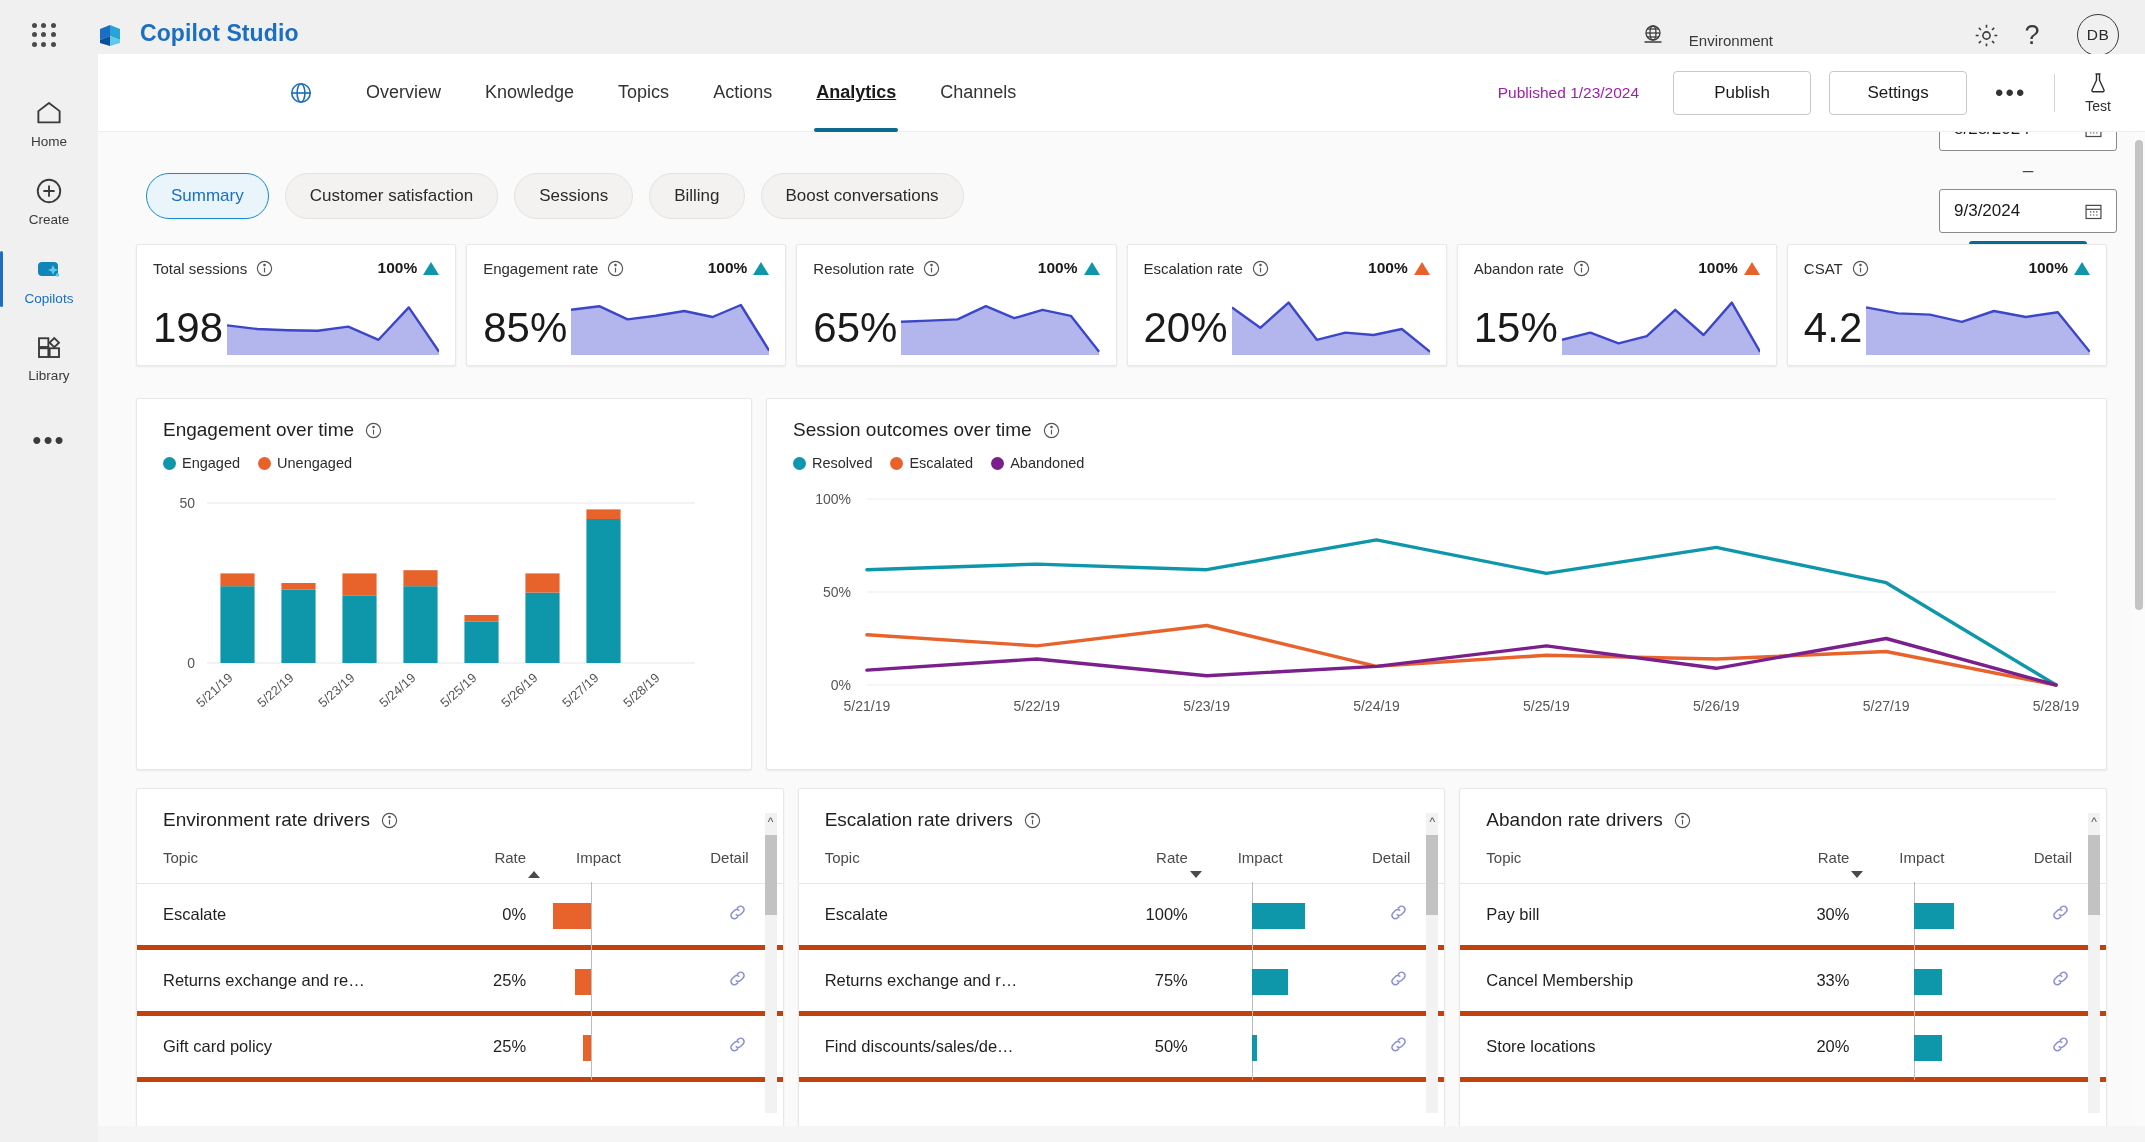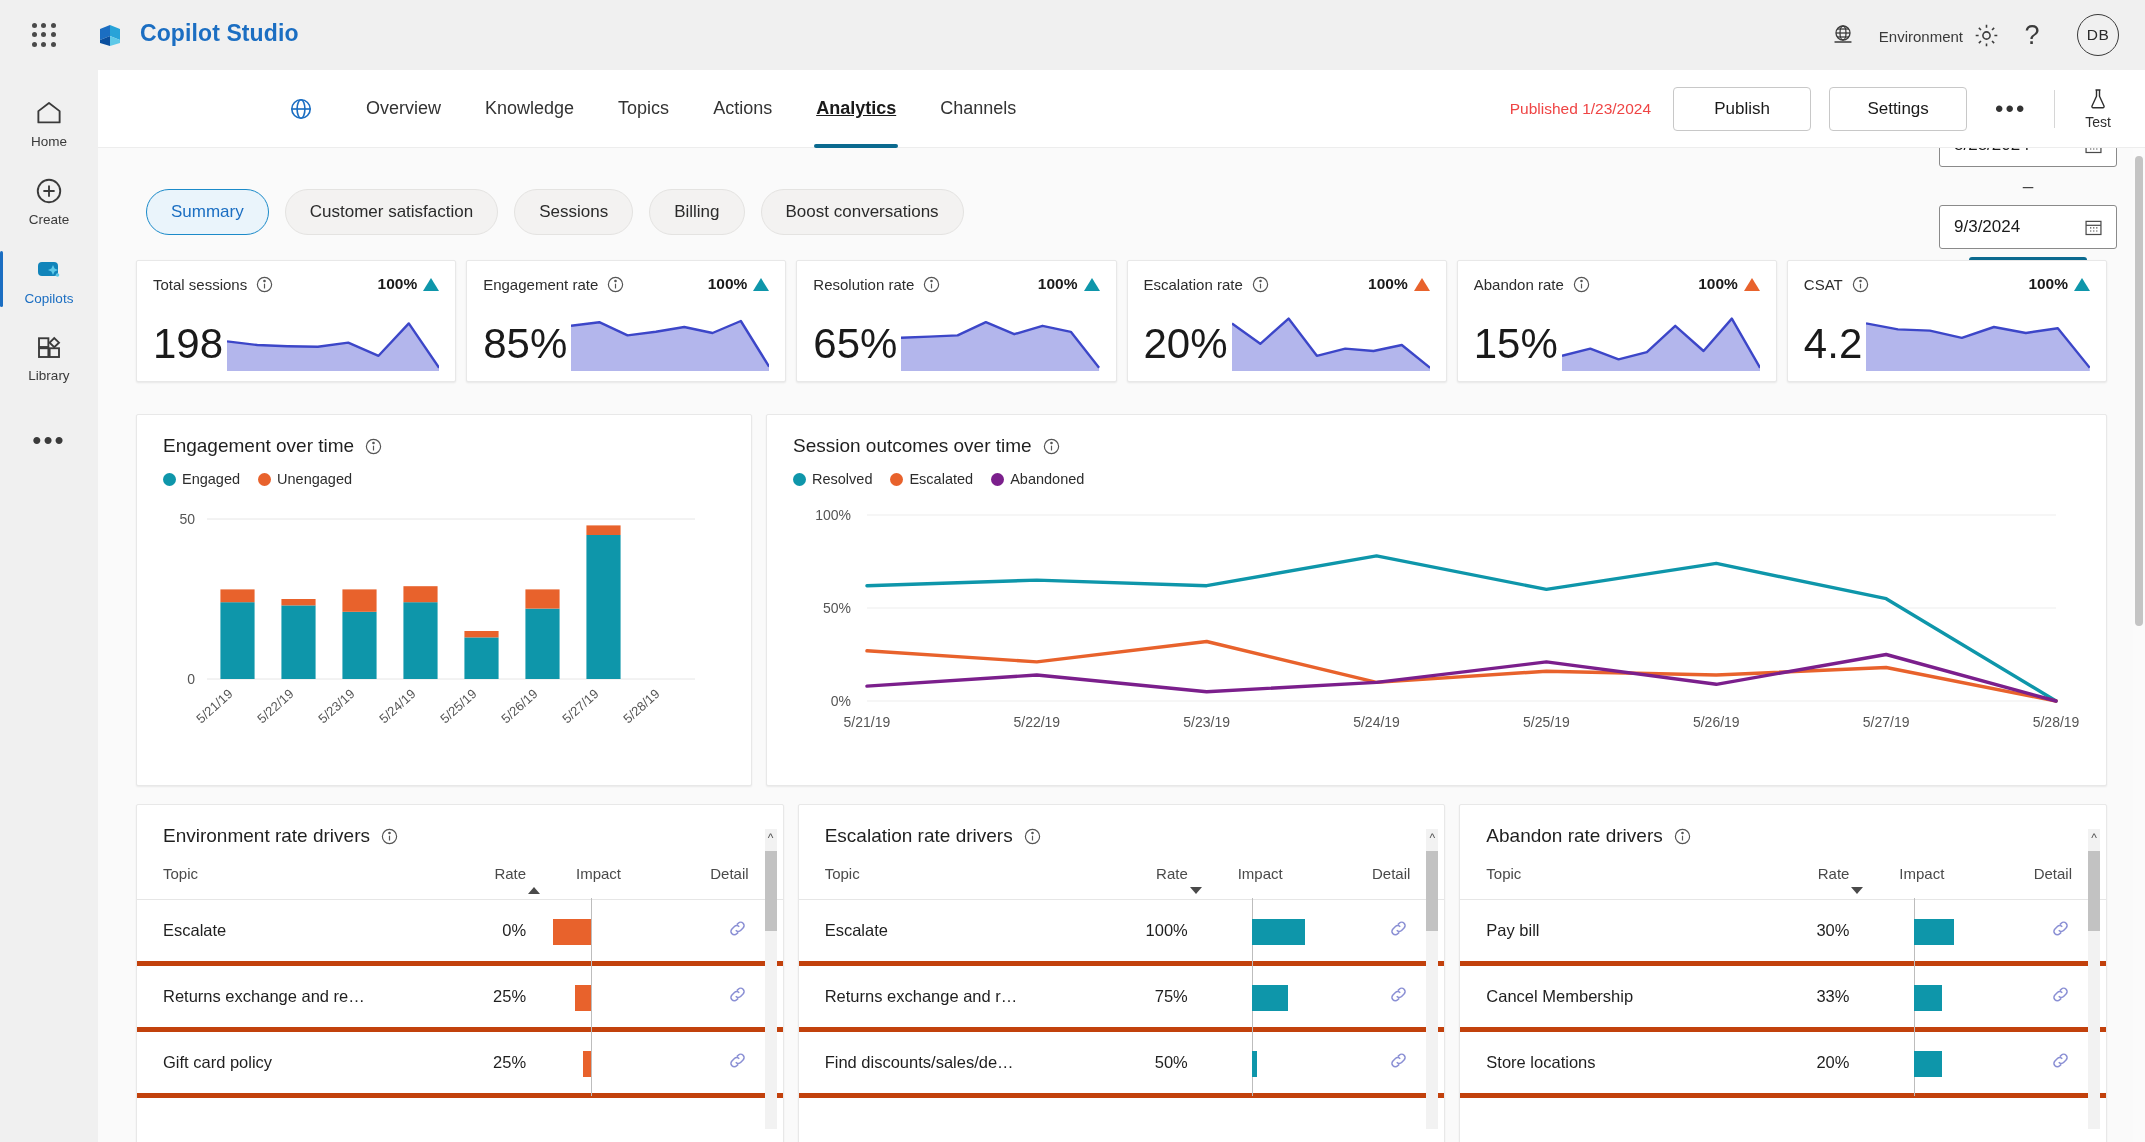--- a/index.html
+++ b/index.html
@@ -20,21 +20,21 @@
     width: 36px; height: 36px; margin-left: 26px;
     display: grid; grid-template-columns: repeat(3,1fr); grid-template-rows: repeat(3,1fr);
     gap: 4px; padding: 6px; cursor: pointer;
   }
   #waffle i { background: #4a4a4a; border-radius: 50%; display: block; width: 5px; height: 5px; }
   #brand { display: flex; align-items: flex-start; gap: 14px; margin-left: 34px; cursor: pointer; }
   #brand-title { font-size: 23px; color: #1b6ec2; font-weight: 600; letter-spacing: .1px; }
   .copilot-logo { width: 30px; height: 30px; position: relative; }
 
   #header-right { margin-left: auto; display: flex; align-items: center; height: 70px; }
-  #env-block { display: flex; align-items: center; gap: 22px; }
+  #env-block { display: flex; align-items: flex-end; gap: 22px; margin-right: 190px; }
   #env-label { font-size: 15px; color: #3a3a3a; padding-top: 2px; }
   .hdr-icon-btn {
     width: 46px; height: 46px; display: flex; align-items: center; justify-content: center;
     cursor: pointer; color: #3b3b3b;
   }
   #help-glyph { font-size: 27px; color: #3b3b3b; font-weight: 400; }
   #avatar {
     width: 42px; height: 42px; border-radius: 50%; border: 1.6px solid #3a3a3a;
     display: flex; align-items: center; justify-content: center;
     font-size: 15.5px; color: #2b2b2b; margin: 0 26px 0 22px; cursor: pointer; letter-spacing: .4px;
@@ -54,42 +54,42 @@
   .rail-item.active .rail-label { color: #1b6ec2; }
   .rail-item.active::before {
     content: ""; position: absolute; left: 0; top: 11px; width: 3px; height: 56px;
     background: #1b6ec2; border-radius: 2px;
   }
   #rail-more { width: 98px; height: 60px; display:flex; align-items:center; justify-content:center; cursor:pointer;
     font-size: 26px; color: #3a3a3a; letter-spacing: 2px; margin-top: 14px; }
 
   
   #main {
-    position: absolute; top: 70px; left: 98px; width: 2047px; height: 1072px;
+    position: absolute; top: 54px; left: 98px; width: 2047px; height: 1072px;
     background: #ffffff;
   }
 
   
   #command-bar {
     position: relative; height: 78px; width: 100%;
     display: flex; align-items: center; border-bottom: 1px solid #ededed;
   }
   #globe-icon { margin-left: 190px; display: flex; align-items: center; }
   #tabs { display: flex; align-items: center; height: 78px; margin-left: 30px; }
   .tab {
     position: relative; height: 78px; display: flex; align-items: center;
     padding: 0 22px; font-size: 18px; color: #333; cursor: pointer;
   }
   .tab.active { font-weight: 700; color: #1a1a1a; text-decoration: underline; }
   .tab.active::after {
     content:""; position: absolute; left: 20px; right: 20px; bottom: 0; height: 3.5px;
     background: #0b6a8f; border-radius: 2px;
   }
   #cmd-right { margin-left: auto; display: flex; align-items: center; gap: 18px; padding-right: 22px; }
-  #published-text { font-size: 15.5px; color: #ef4444; margin-right: 4px; }
+  #published-text { font-size: 15.5px; color: #a21caf; margin-right: 16px; }
   .cmd-btn {
     height: 44px; min-width: 138px; padding: 0 22px; background: #fff;
     border: 1px solid #c8c8c8; border-radius: 4px; font-size: 17px; color: #1a1a1a;
     cursor: pointer; font-family: inherit;
   }
   #cmd-ellipsis { font-size: 24px; color: #333; letter-spacing: 2px; cursor: pointer; padding: 0 10px; }
   #cmd-divider { width: 1px; height: 38px; background: #d6d6d6; }
   #test-btn {
     display: flex; flex-direction: column; align-items: center; gap: 3px; cursor: pointer; padding: 0 12px;
   }

